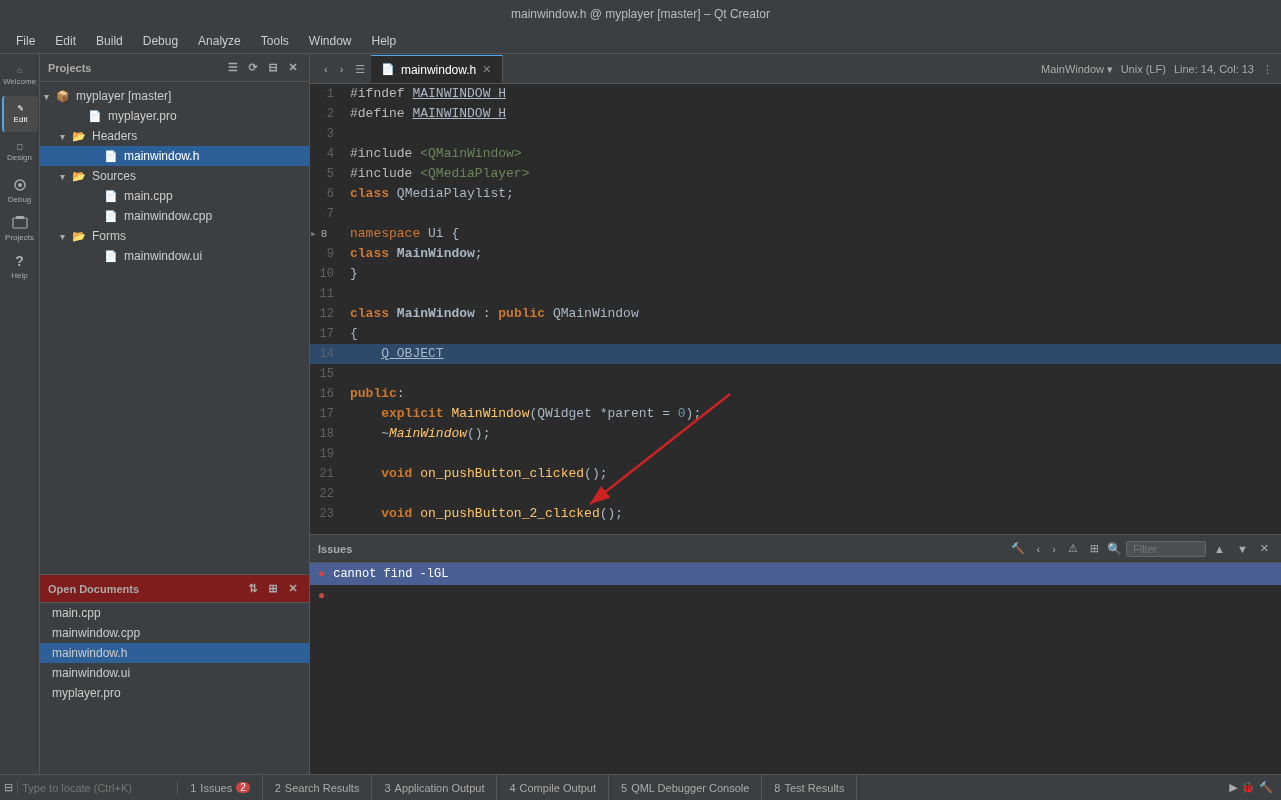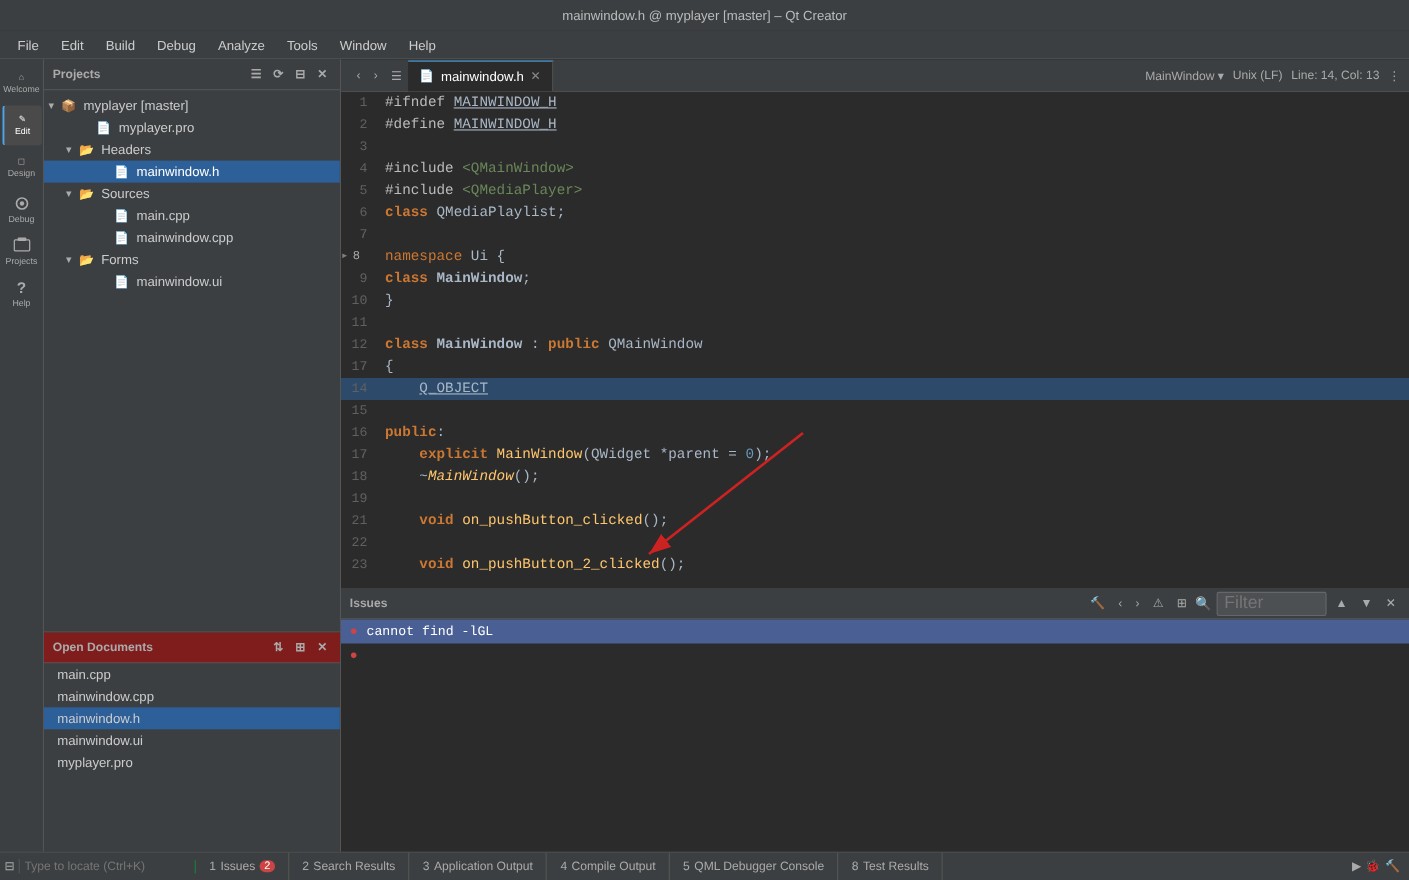--- a/index.html
+++ b/index.html
@@ -270,22 +270,22 @@
       color: #aaa;
       cursor: pointer;
       font-size: 11px;
       border-radius: 2px;
     }
     .filter-input {
       background: #4c5052;
       border: 1px solid #666;
       color: #ccc;
       padding: 1px 6px;
-      font-size: 16px;
-      width: 100px;
+      font-size: 11px;
+      width: 80px;
       border-radius: 2px;
     }
     .issues-list { flex: 1; overflow-y: auto; }
     .issue-row {
       display: flex;
       align-items: center;
       height: 22px;
       padding: 0 8px;
       gap: 8px;
       cursor: pointer;

